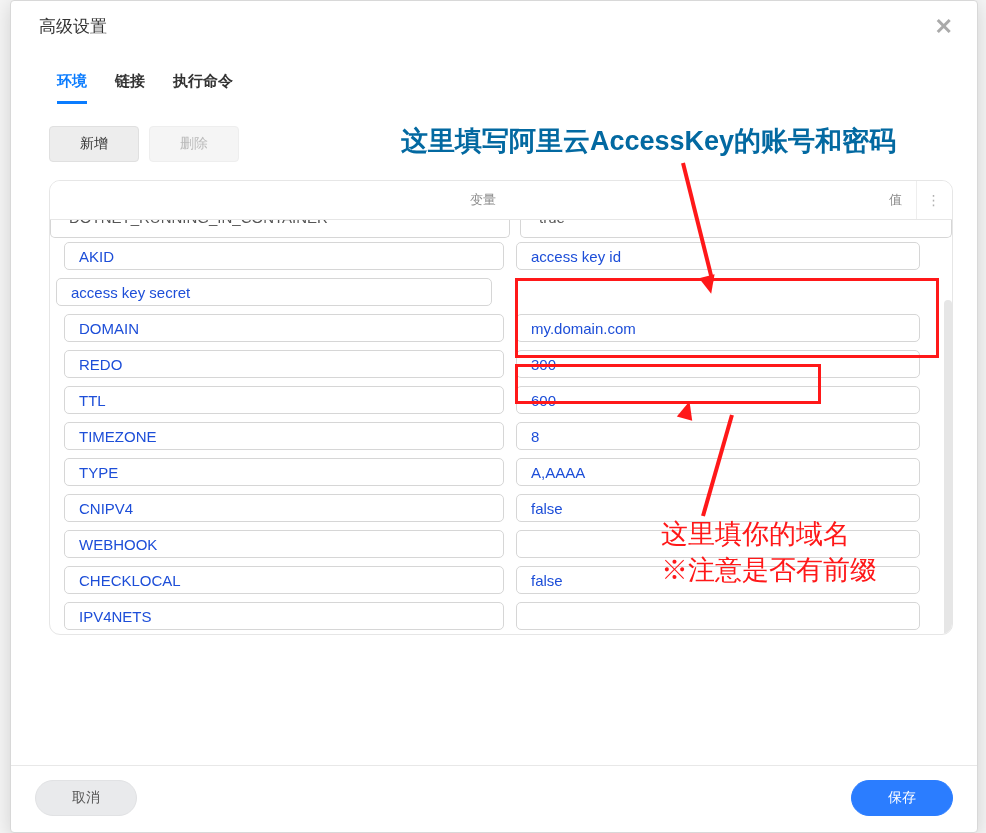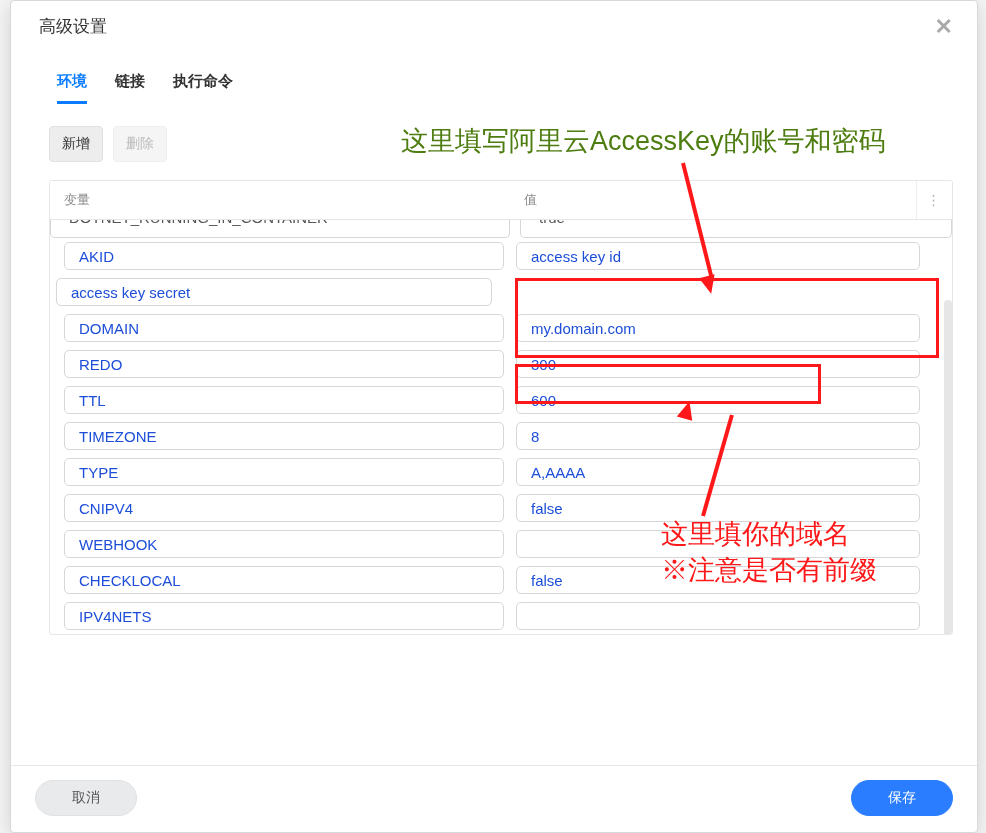--- a/index.html
+++ b/index.html
@@ -60,21 +60,21 @@
     .actions {
       display: flex;
       gap: 10px;
       padding: 22px 28px 0 38px;
     }
     .btn {
       display: inline-flex;
       align-items: center;
       justify-content: center;
       height: 36px;
-      padding: 0 12px;
+      padding: 0 30px;
       border-radius: 4px;
       border: 1px solid transparent;
       font-size: 14px;
       cursor: pointer;
     }
     .btn-default {
       background: #ededed;
       border-color: #e0e0e0;
       color: #333;
     }
@@ -95,22 +95,23 @@
       background: #e9eaec;
       color: #555;
       border-color: #e1e2e4;
       padding: 0 36px;
       border-radius: 18px;
     }
 
     .table-wrap {
       margin: 18px 24px 0 38px;
       border: 1px solid #e6e6e6;
-      border-radius: 3px;
+      border-radius: 11px;
       overflow: hidden;
+      text-align: right;
     }
     .table-head {
       display: grid;
       grid-template-columns: 460px 1fr 36px;
       border-bottom: 1px solid #e6e6e6;
       background: #fff;
     }
     .th {
       padding: 10px 14px;
       font-size: 13px;
@@ -180,23 +181,23 @@
     .ann-box-red2 {
       position: absolute;
       left: 504px; top: 363px;
       width: 306px; height: 40px;
       border: 3px solid #ff1819;
       pointer-events: none;
     }
     .ann-text1 {
       position: absolute;
       left: 390px; top: 122px;
-      color: #4d7c0f;
+      color: #0369a1;
       font-size: 27px;
-      font-weight: 400;
+      font-weight: 700;
       white-space: nowrap;
     }
     .ann-text2 {
       position: absolute;
       left: 650px; top: 515px;
       color: #ff1819;
       font-size: 27px;
       line-height: 1.35;
     }
     .arrow {

